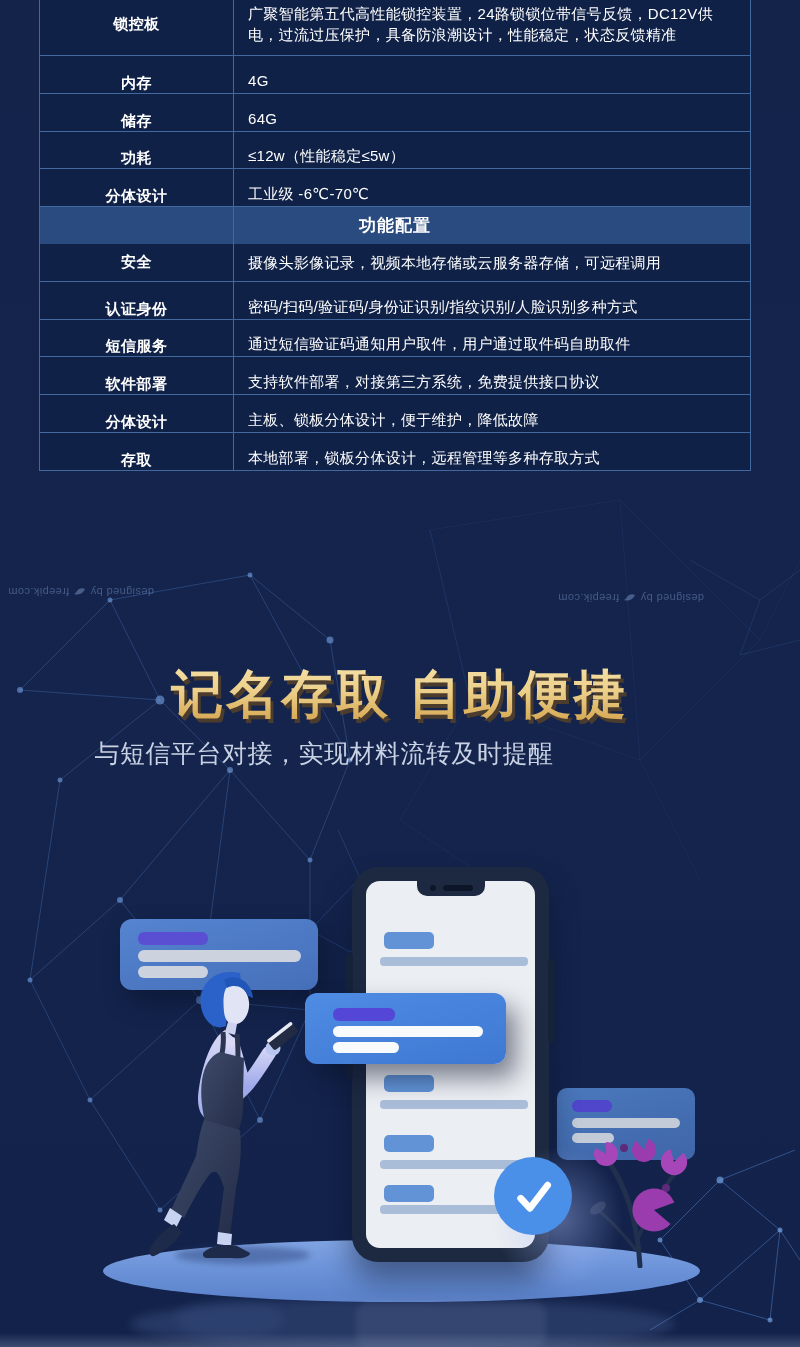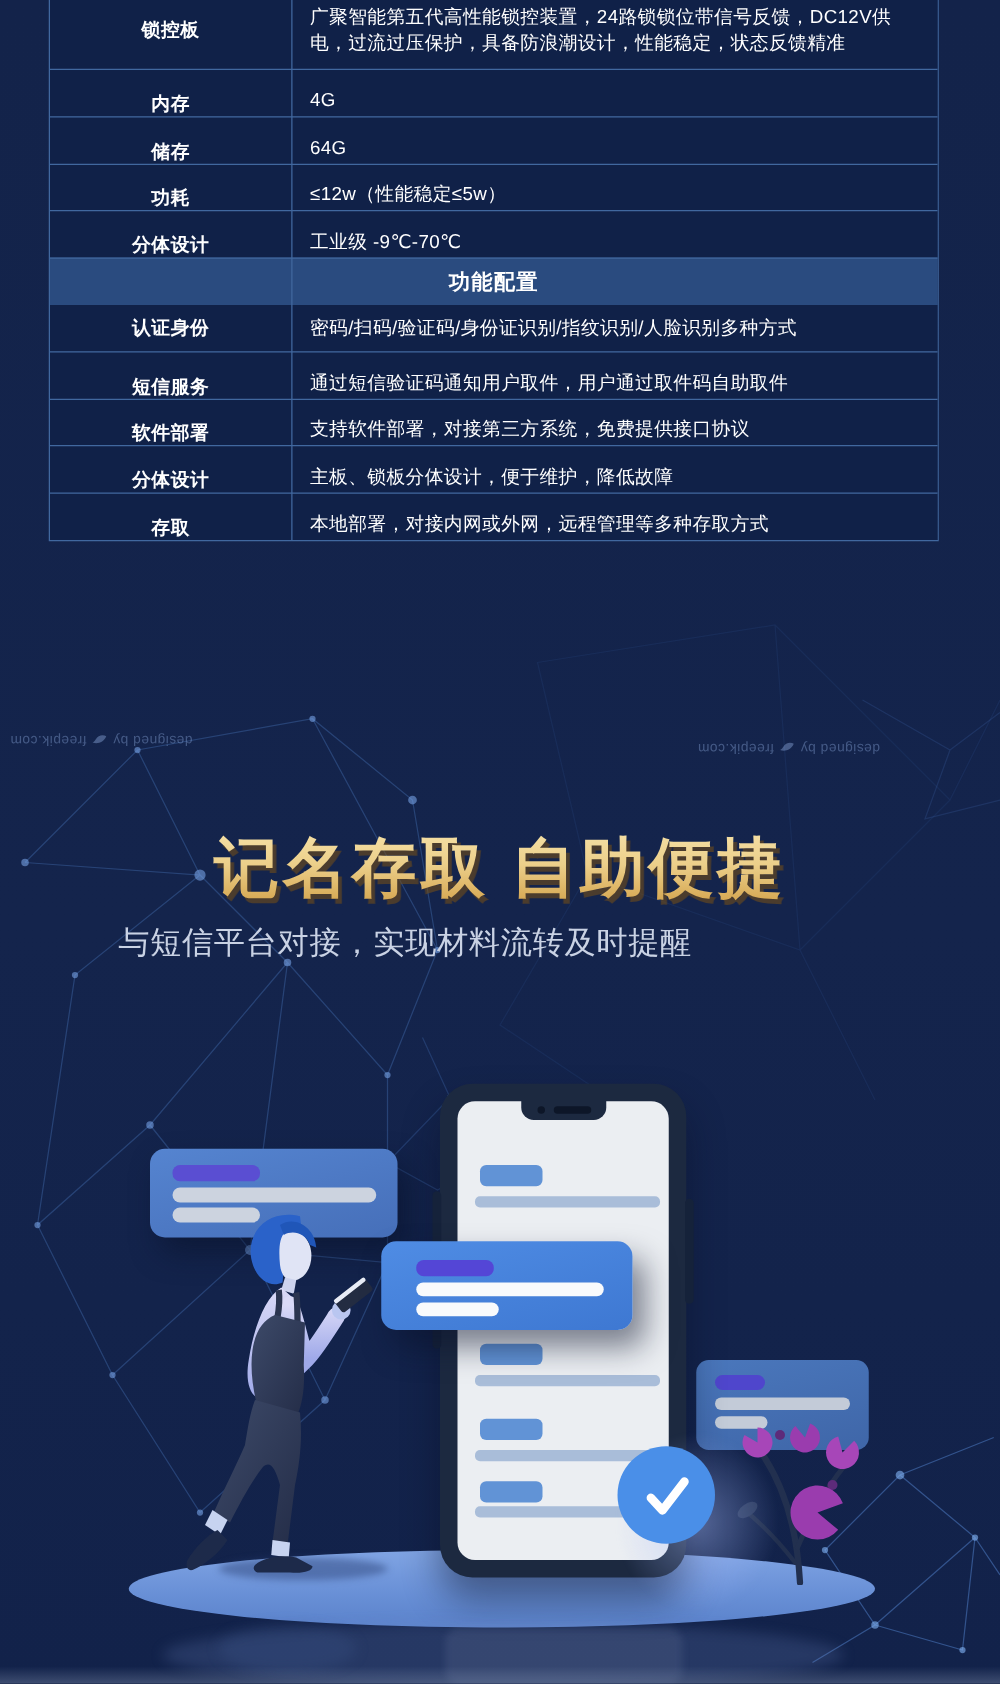--- a/index.html
+++ b/index.html
@@ -147,42 +147,46 @@
     <div class="trow">
       <div class="tlabel">储存</div>
       <div class="tvalue">64G</div>
     </div>
     <div class="trow">
       <div class="tlabel">功耗</div>
       <div class="tvalue">≤12w（性能稳定≤5w）</div>
     </div>
     <div class="trow">
       <div class="tlabel">分体设计</div>
-      <div class="tvalue">工业级 -9℃-70℃</div>
+      <div class="tvalue">工业级 -6℃-70℃</div>
     </div>
     <div class="thead-row">功能配置</div>
+    <div class="trow">
+      <div class="tlabel">安全</div>
+      <div class="tvalue">摄像头影像记录，视频本地存储或云服务器存储，可远程调用</div>
+    </div>
     <div class="trow">
       <div class="tlabel">认证身份</div>
       <div class="tvalue">密码/扫码/验证码/身份证识别/指纹识别/人脸识别多种方式</div>
     </div>
     <div class="trow">
       <div class="tlabel">短信服务</div>
       <div class="tvalue">通过短信验证码通知用户取件，用户通过取件码自助取件</div>
     </div>
     <div class="trow">
       <div class="tlabel">软件部署</div>
       <div class="tvalue">支持软件部署，对接第三方系统，免费提供接口协议</div>
     </div>
     <div class="trow">
       <div class="tlabel">分体设计</div>
       <div class="tvalue">主板、锁板分体设计，便于维护，降低故障</div>
     </div>
     <div class="trow">
       <div class="tlabel">存取</div>
-      <div class="tvalue">本地部署，对接内网或外网，远程管理等多种存取方式</div>
+      <div class="tvalue">本地部署，锁板分体设计，远程管理等多种存取方式</div>
     </div>
   </div>
 
   <div class="watermark wm-left">
     <span>designed by</span>
     <svg class="bird" viewBox="0 0 13 11">
       <path d="M1,8 C3,3 8,1.5 12,3 C9.5,4 9.5,6.5 7,8 C5,9.2 2.5,9 1,8 Z" fill="rgba(135,165,215,.5)"></path>
     </svg>
     <span>freepik.com</span>
   </div>

